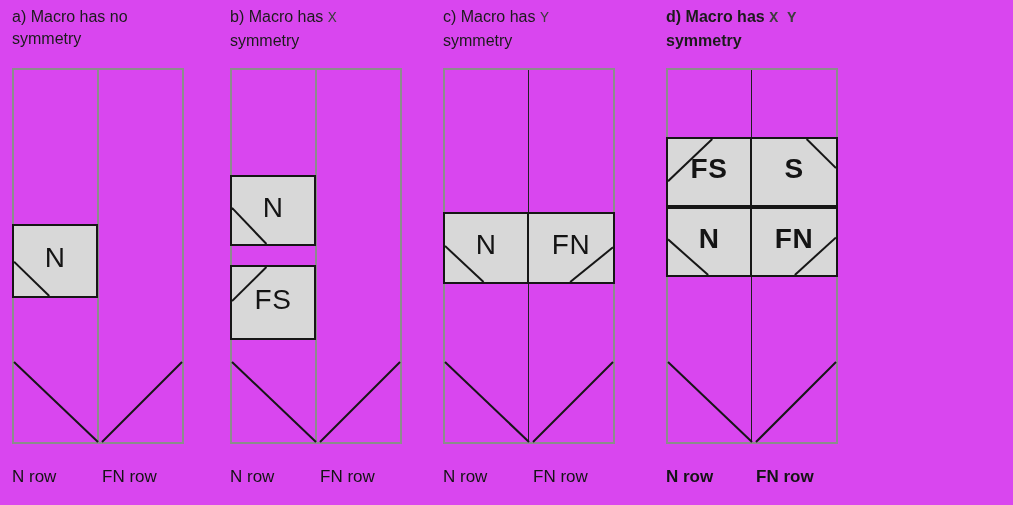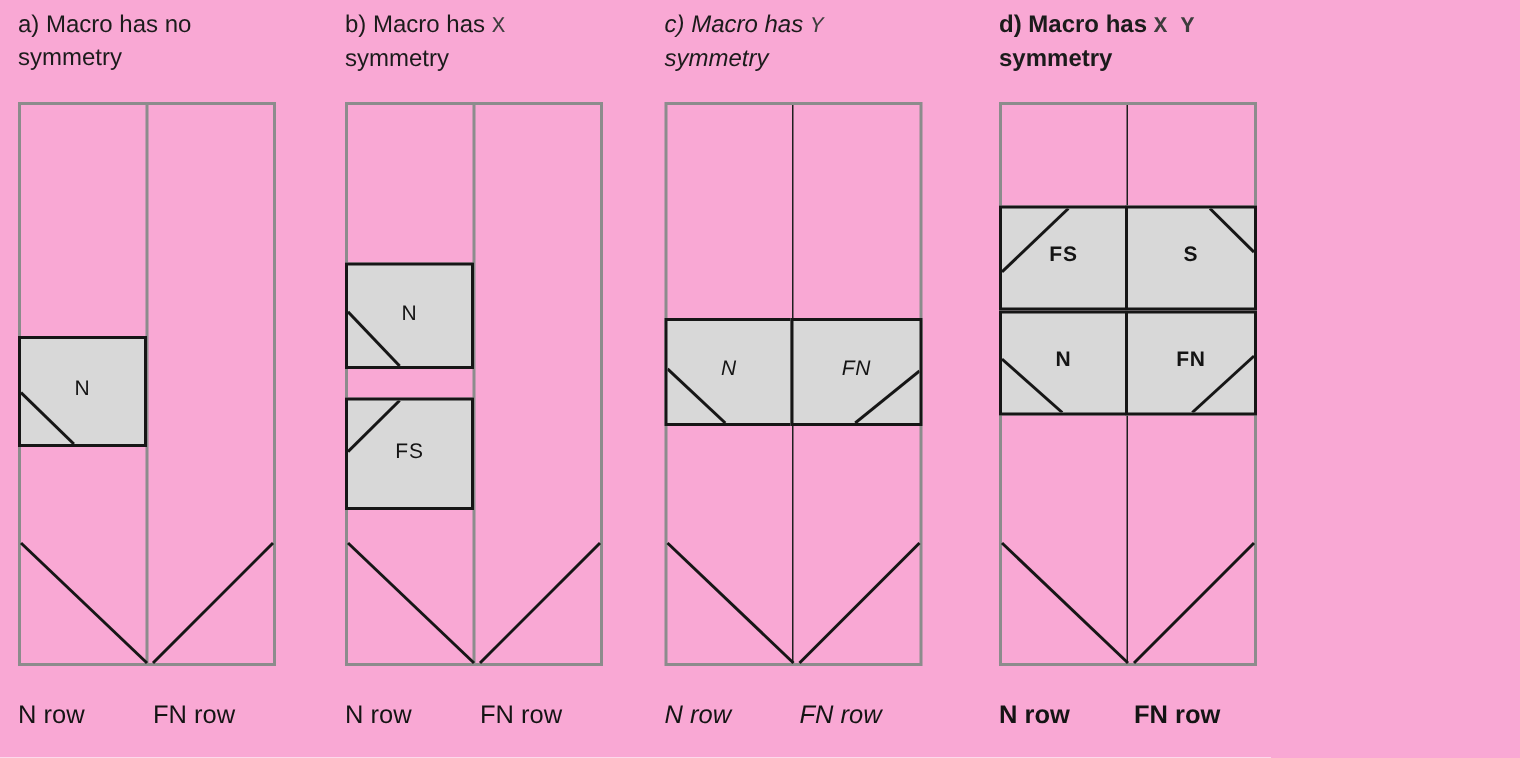--- a/index.html
+++ b/index.html
@@ -1,17 +1,17 @@
 <!DOCTYPE html>
 <html><head>
 <meta charset="utf-8">
 <style>
   html,body { margin:0; padding:0; background:#ffffff; }
   #stage {
-    position:relative; width:1013px; height:505px; background:#f9a8d4;
+    position:relative; width:1013px; height:505px; background:#d946ef;
     font-family:"Liberation Sans", sans-serif; overflow:hidden;
   }
   .panel { position:absolute; top:0; width:172px; height:505px; }
   .title {
     position:absolute; top:6px; left:0; width:205px;
     font-size:16px; line-height:22px; color:#1b1b1b; white-space:nowrap;
   }
   .mono {
     font-family:"Liberation Mono", monospace;
     font-size:15px; color:#3d3d3d;
@@ -21,21 +21,21 @@
     border:2px solid #8c8c8c; box-sizing:border-box; z-index:0;
   }
   .divider { position:absolute; top:70px; height:372px; z-index:1; }
   .vlines { position:absolute; left:0; top:68px; width:172px; height:376px; z-index:1; }
   .box {
     position:absolute; box-sizing:border-box; border:2px solid #161616;
     display:flex; align-items:center; justify-content:center; z-index:2;
   }
   .diag { position:absolute; left:0; top:0; width:100%; height:100%; }
   .box-label {
-    position:relative; font-size:14px; color:#141414;
+    position:relative; font-size:28px; color:#141414;
     transform:translateY(-3px); letter-spacing:0.5px;
   }
   .row-label {
     position:absolute; top:467px; font-size:17px; color:#141414; white-space:nowrap;
   }
 </style>
 </head>
 <body>
 
 <div id="stage">
@@ -72,21 +72,21 @@
       </div>
       <div class="box" style="left: 0px; top: 265px; width: 86px; height: 75px; background: rgb(216, 216, 216); border-color: rgb(22, 22, 22);">
         <svg class="diag">
           <line x1="0%" y1="48%" x2="42%" y2="0%" stroke="#161616" stroke-width="2"></line>
         </svg>
         <span class="box-label">FS</span>
       </div>
       <div class="row-label" style="left: 0px;">N row</div>
       <div class="row-label" style="left: 90px;">FN row</div>
     </div>
-    <div class="panel" style="left: 443px; font-style: italic;">
+    <div class="panel" style="left: 443px;">
       <div class="title"><span>c) Macro has </span><span class="mono">Y</span><br><span>symmetry</span></div>
       <div class="frame" style="border-color: rgb(140, 140, 140);"></div>
       <div class="divider" style="left: 85px; width: 1px; background: rgb(31, 31, 31);"></div>
       <svg class="vlines" viewBox="0 0 172 376">
         <line x1="2" y1="294" x2="86" y2="374" stroke="#161616" stroke-width="2"></line>
         <line x1="90" y1="374" x2="170" y2="294" stroke="#161616" stroke-width="2"></line>
       </svg>
       <div class="box" style="left: 0px; top: 212px; width: 86px; height: 72px; background: rgb(216, 216, 216); border-color: rgb(22, 22, 22);">
         <svg class="diag">
           <line x1="0%" y1="47%" x2="47%" y2="100%" stroke="#161616" stroke-width="2"></line>

